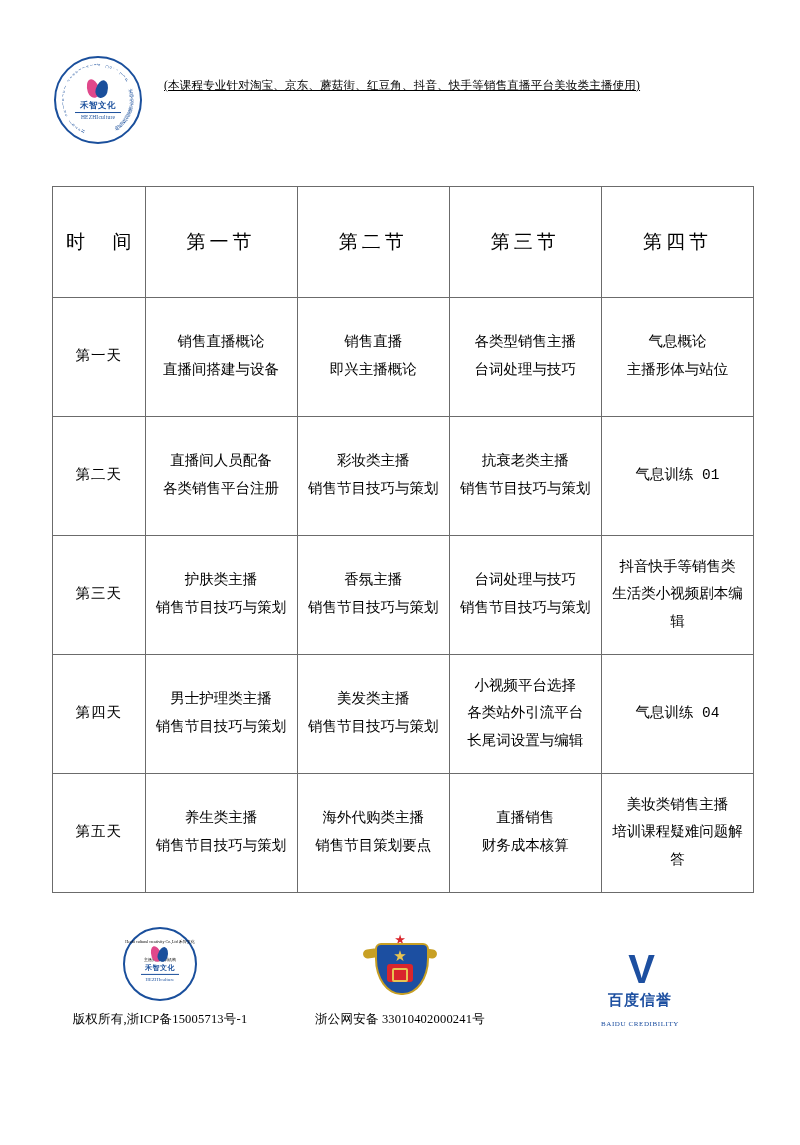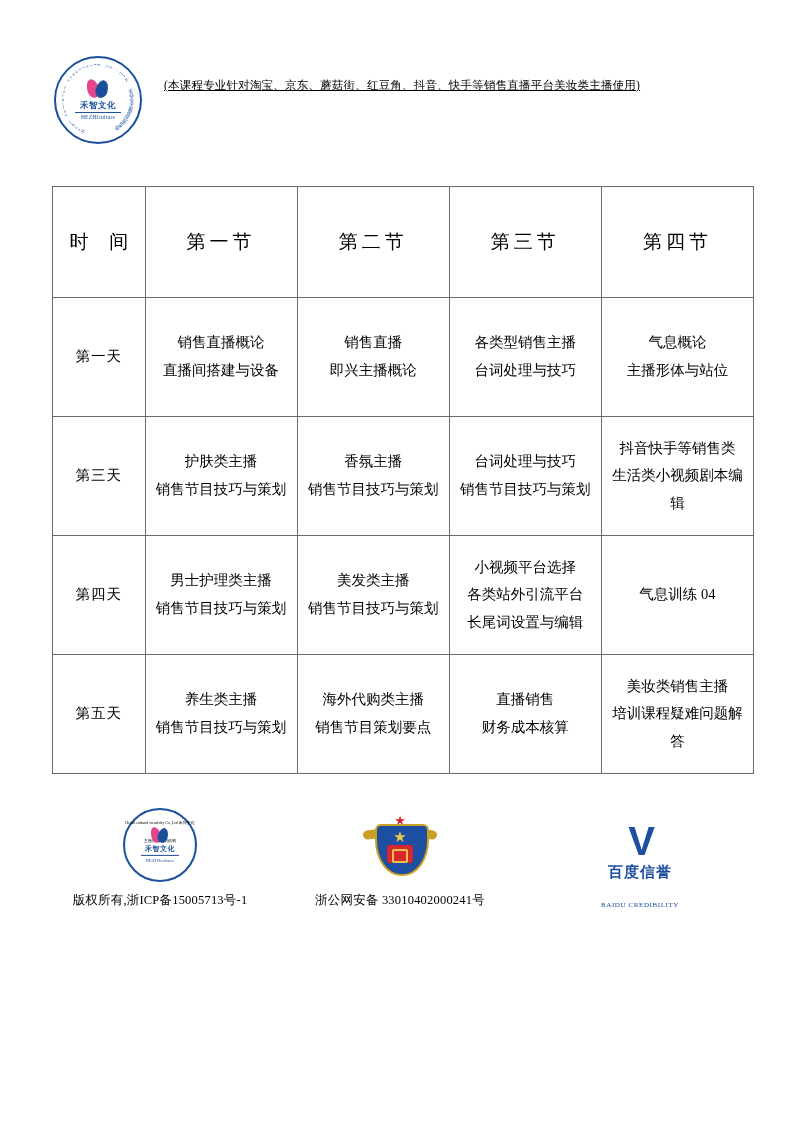--- a/index.html
+++ b/index.html
@@ -132,20 +132,21 @@
 
   
   .table-wrap {
     padding: 0 46px 0 52px;
     margin-top: 42px;
   }
   table.schedule {
     width: 100%;
     border-collapse: collapse;
     table-layout: fixed;
+    font-family: Liberation Mono, monospace;
   }
   table.schedule td, table.schedule th {
     border: 1px solid #6b6b6b;
     text-align: center;
     vertical-align: middle;
     font-weight: normal;
     padding: 0 4px;
   }
   table.schedule thead th {
     height: 110px;
@@ -297,21 +298,21 @@
     font-size: 15px;
     font-weight: bold;
     color: #1d4fa0;
     margin-top: 2px;
     letter-spacing: 1px;
   }
   .baidu .b-en {
     font-size: 7px;
     color: #1d4fa0;
     letter-spacing: 0.6px;
-    margin-top: 19px;
+    margin-top: 10px;
   }
 
   
   .watermark {
     position: absolute;
     right: 20px;
     bottom: 10px;
     display: flex;
     align-items: flex-end;
     gap: 6px;
@@ -478,20 +479,38 @@
           <td>
             <span class="cell-line">各类型销售主播</span>
             <span class="cell-line">台词处理与技巧</span>
           </td>
           <td>
             <span class="cell-line">气息概论</span>
             <span class="cell-line">主播形体与站位</span>
           </td>
         </tr>
 
+        <tr>
+          <td class="daycell">第二天</td>
+          <td>
+            <span class="cell-line">直播间人员配备</span>
+            <span class="cell-line">各类销售平台注册</span>
+          </td>
+          <td>
+            <span class="cell-line">彩妆类主播</span>
+            <span class="cell-line">销售节目技巧与策划</span>
+          </td>
+          <td>
+            <span class="cell-line">抗衰老类主播</span>
+            <span class="cell-line">销售节目技巧与策划</span>
+          </td>
+          <td>
+            <span class="cell-line">气息训练 01</span>
+          </td>
+        </tr>
 
         <tr>
           <td class="daycell">第三天</td>
           <td>
             <span class="cell-line">护肤类主播</span>
             <span class="cell-line">销售节目技巧与策划</span>
           </td>
           <td>
             <span class="cell-line">香氛主播</span>
             <span class="cell-line">销售节目技巧与策划</span>

